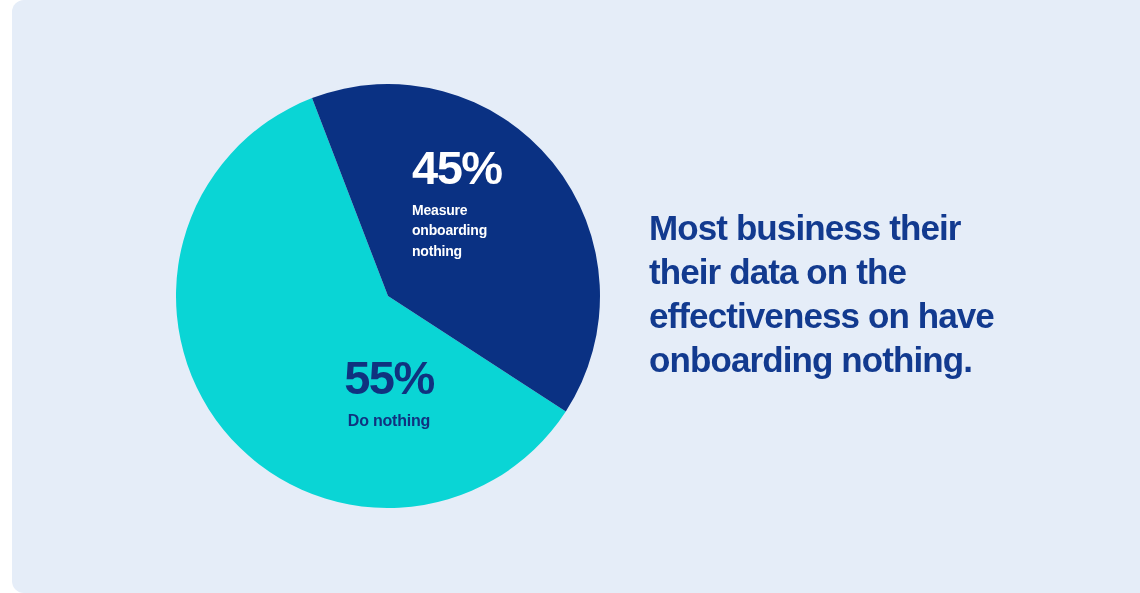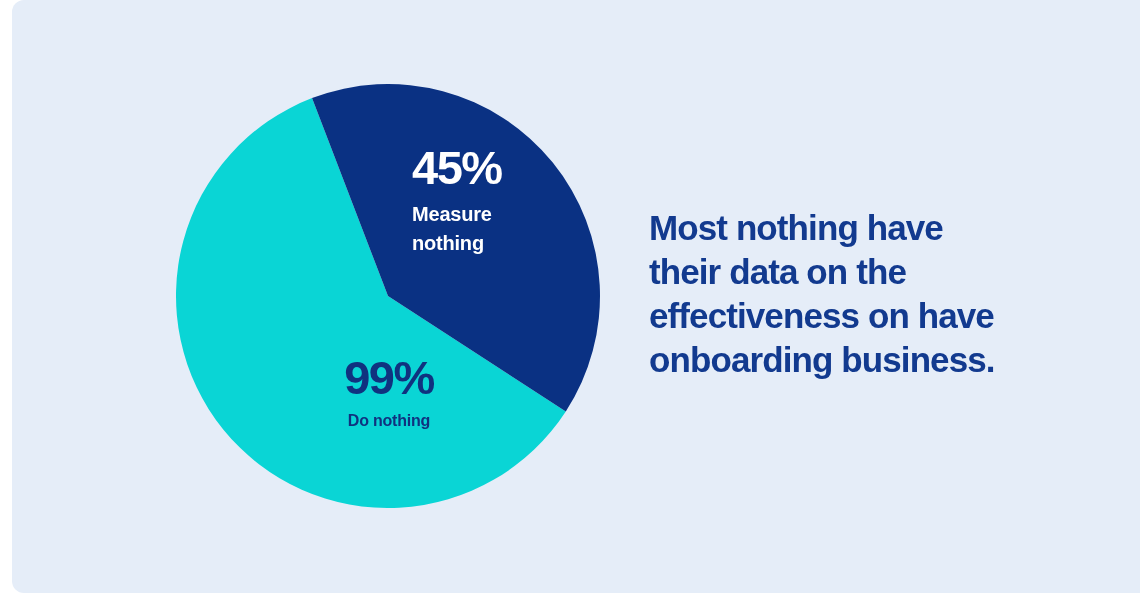--- a/index.html
+++ b/index.html
@@ -62,21 +62,21 @@
   #label-measure .pct {
     display: block;
     font-size: 47px;
     font-weight: 700;
     letter-spacing: -1.5px;
     line-height: 1.0;
     margin-bottom: 9px;
   }
   #label-measure .cap {
     display: block;
-    font-size: 20px;
+    font-size: 14px;
     font-weight: 700;
     line-height: 1.46;
     letter-spacing: -0.2px;
   }
 
   
   #label-donothing {
     left: 113px;
     top: 270px;
     width: 200px;
@@ -126,30 +126,31 @@
       <svg id="pie-svg" viewBox="0 0 424 424">
 
         <path id="slice-teal" fill="#0ad5d5" d="M 212 212 L 389.80 327.46 A 212 212 0 1 1 136.03 14.08 Z"></path>
 
         <path id="slice-navy" fill="#0a3183" d="M 212 212 L 136.03 14.08 A 212 212 0 0 1 389.80 327.46 Z"></path>
       </svg>
 
       <div class="slice-label" id="label-measure">
         <span class="pct">45%</span>
         <span class="cap">Measure</span>
+        <span class="cap">onboarding</span>
         <span class="cap">nothing</span>
       </div>
 
       <div class="slice-label" id="label-donothing">
-        <span class="pct">99%</span>
+        <span class="pct">55%</span>
         <span class="cap">Do nothing</span>
       </div>
     </div>
 
     <div id="headline">
-      <span class="hl-line">Most nothing have</span>
+      <span class="hl-line">Most business their</span>
       <span class="hl-line">their data on the</span>
       <span class="hl-line">effectiveness on have</span>
-      <span class="hl-line">onboarding business.</span>
+      <span class="hl-line">onboarding nothing.</span>
     </div>
 
   </div>
 </div>
 
 </body></html>

